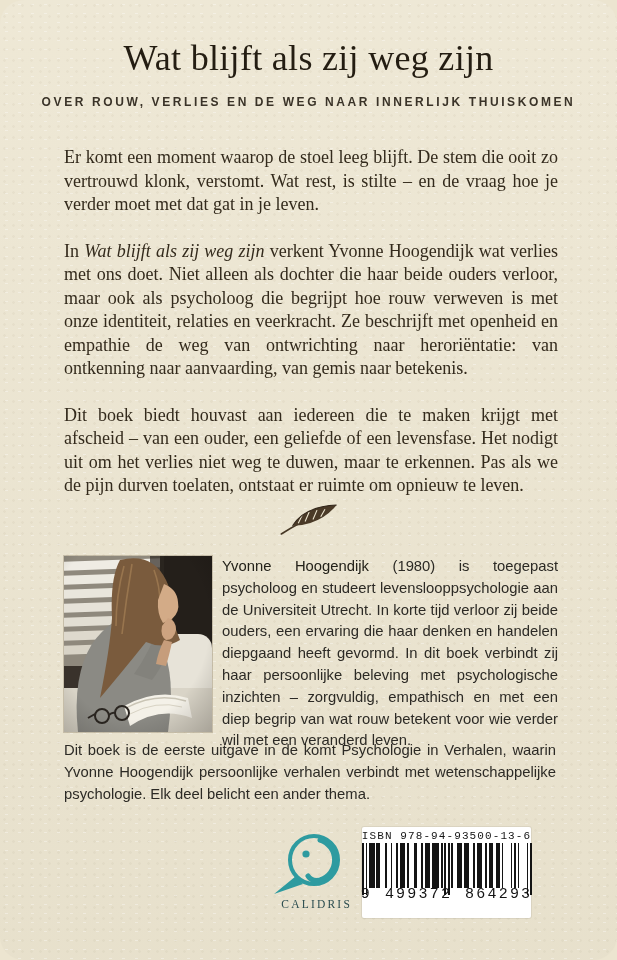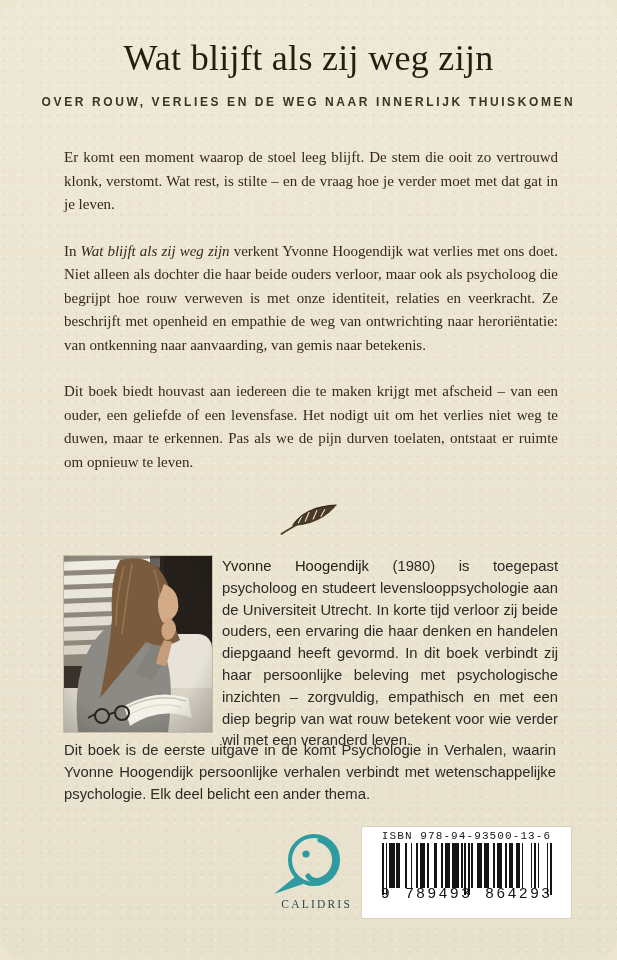--- a/index.html
+++ b/index.html
@@ -21,21 +21,21 @@
     color:#241d12;letter-spacing:.3px;margin:0;
   }
   .subtitle{
     position:absolute;top:95px;left:0;width:100%;
     text-align:center;
     font-family:"Liberation Sans","DejaVu Sans",sans-serif;
     font-size:12px;font-weight:600;letter-spacing:2.6px;color:#3a3328;
   }
   .body-copy{position:absolute;top:146px;left:64px;width:494px;}
   .body-copy p{
-    margin:0 0 23px 0;font-size:15px;line-height:23.5px;
+    margin:0 0 23px 0;font-size:18px;line-height:23.5px;
     text-align:justify;color:#332a1c;
   }
   .body-copy p:last-child{margin-bottom:0;}
   .body-copy em{font-style:italic;}
   .feather{position:absolute;top:502px;left:50%;transform:translateX(-50%) rotate(-6deg);}
   .author-row{position:absolute;top:556px;left:64px;width:494px;display:flex;}
   .photo{
     width:148px;height:176px;flex:0 0 148px;overflow:hidden;
     box-shadow:0 0 0 1px rgba(90,75,50,.25);background:#39322b;
   }
@@ -54,21 +54,21 @@
   .series b{font-weight:400;}
   .publisher{
     position:absolute;left:268px;top:832px;width:84px;text-align:center;
   }
   .publisher-name{
     margin-top:-2px;
     font-family:"Liberation Serif","DejaVu Serif",serif;
     font-size:11.5px;letter-spacing:2.2px;color:#2b4d4f;text-align:right;
   }
   .barcode-box{
-    position:absolute;left:362px;top:827px;width:209px;height:91px;
+    position:absolute;left:362px;top:827px;width:169px;height:91px;
     background:#fff;border-radius:2px;box-shadow:0 0 0 1px rgba(0,0,0,.06);
     display:flex;flex-direction:column;align-items:center;
     font-family:"Liberation Mono","DejaVu Sans Mono",monospace;
   }
   .isbn-label{
     margin-top:3px;font-size:11px;letter-spacing:1.1px;color:#141414;white-space:nowrap;
   }
   .bars{display:block;margin-top:1px;}
   .ean{
     margin-top:-9px;display:flex;gap:13px;align-items:baseline;
@@ -185,18 +185,18 @@
         <rect x="75" y="0" width="2" height="43" fill="#141414"></rect>
         <rect x="78" y="0" width="1" height="43" fill="#141414"></rect>
         <rect x="83" y="0" width="1" height="43" fill="#141414"></rect>
         <rect x="85" y="0" width="1" height="43" fill="#141414"></rect>
         <rect x="87" y="0" width="1" height="43" fill="#141414"></rect>
         <rect x="92" y="0" width="1" height="50" fill="#141414"></rect>
         <rect x="94" y="0" width="1" height="50" fill="#141414"></rect>
       </svg>
     <div class="ean">
       <span>9</span>
-      <span>789493</span>
+      <span>499372</span>
       <span>864293</span>
     </div>
   </div>
 
 </div>
 
 </body></html>

